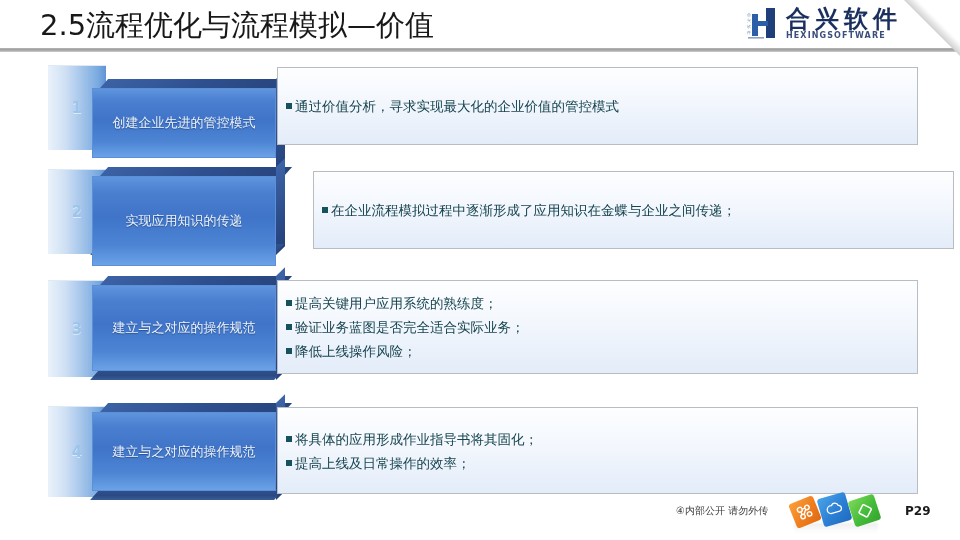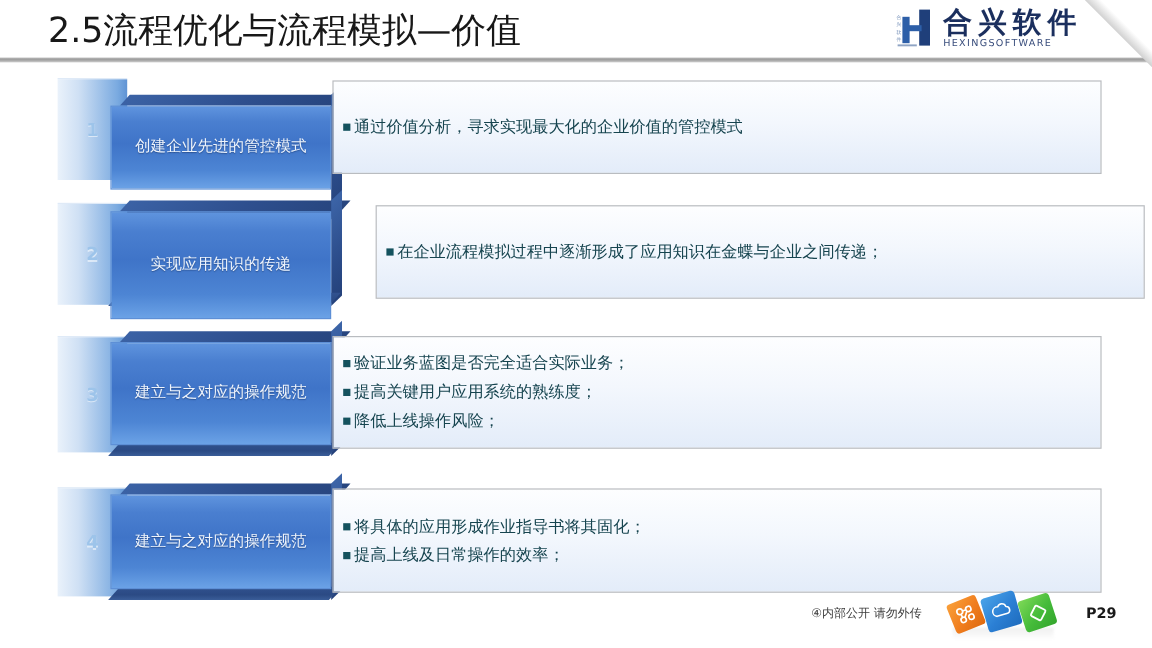--- a/index.html
+++ b/index.html
@@ -55,21 +55,21 @@
   .brand-text { display: flex; flex-direction: column; justify-content: center; }
   .brand-cn {
     font-size: 24px;
     font-weight: 700;
     color: #1b2f5e;
     letter-spacing: 5px;
     line-height: 22px;
   }
   .brand-en {
     font-size: 8px;
-    font-weight: 400;
+    font-weight: 700;
     color: #3b4f7d;
     letter-spacing: 1.1px;
     line-height: 11px;
   }
 
   
   .page-curl {
     position: absolute;
     right: 0; top: 0;
     width: 56px; height: 56px;
@@ -315,25 +315,25 @@
       <div class="top-bevel"></div>
       <div class="right-bevel"></div>
       <div class="bottom-shadow"></div>
       <div class="face" style="height:86px;">
         <div class="face-label">建立与之对应的操作规范</div>
       </div>
     </div>
     <div class="content-panel" style="top:4px; height:94px;">
       <div class="bullet-line">
         <span class="bullet-marker"></span>
+        <span class="bullet-text">提高关键用户应用系统的熟练度；</span>
+      </div>
+      <div class="bullet-line">
+        <span class="bullet-marker"></span>
         <span class="bullet-text">验证业务蓝图是否完全适合实际业务；</span>
-      </div>
-      <div class="bullet-line">
-        <span class="bullet-marker"></span>
-        <span class="bullet-text">提高关键用户应用系统的熟练度；</span>
       </div>
       <div class="bullet-line">
         <span class="bullet-marker"></span>
         <span class="bullet-text">降低上线操作风险；</span>
       </div>
     </div>
   </div>
 
   <div class="row" style="top:352px; height:98px;">
     <div class="num-plate" style="top:3px; height:90px;">

